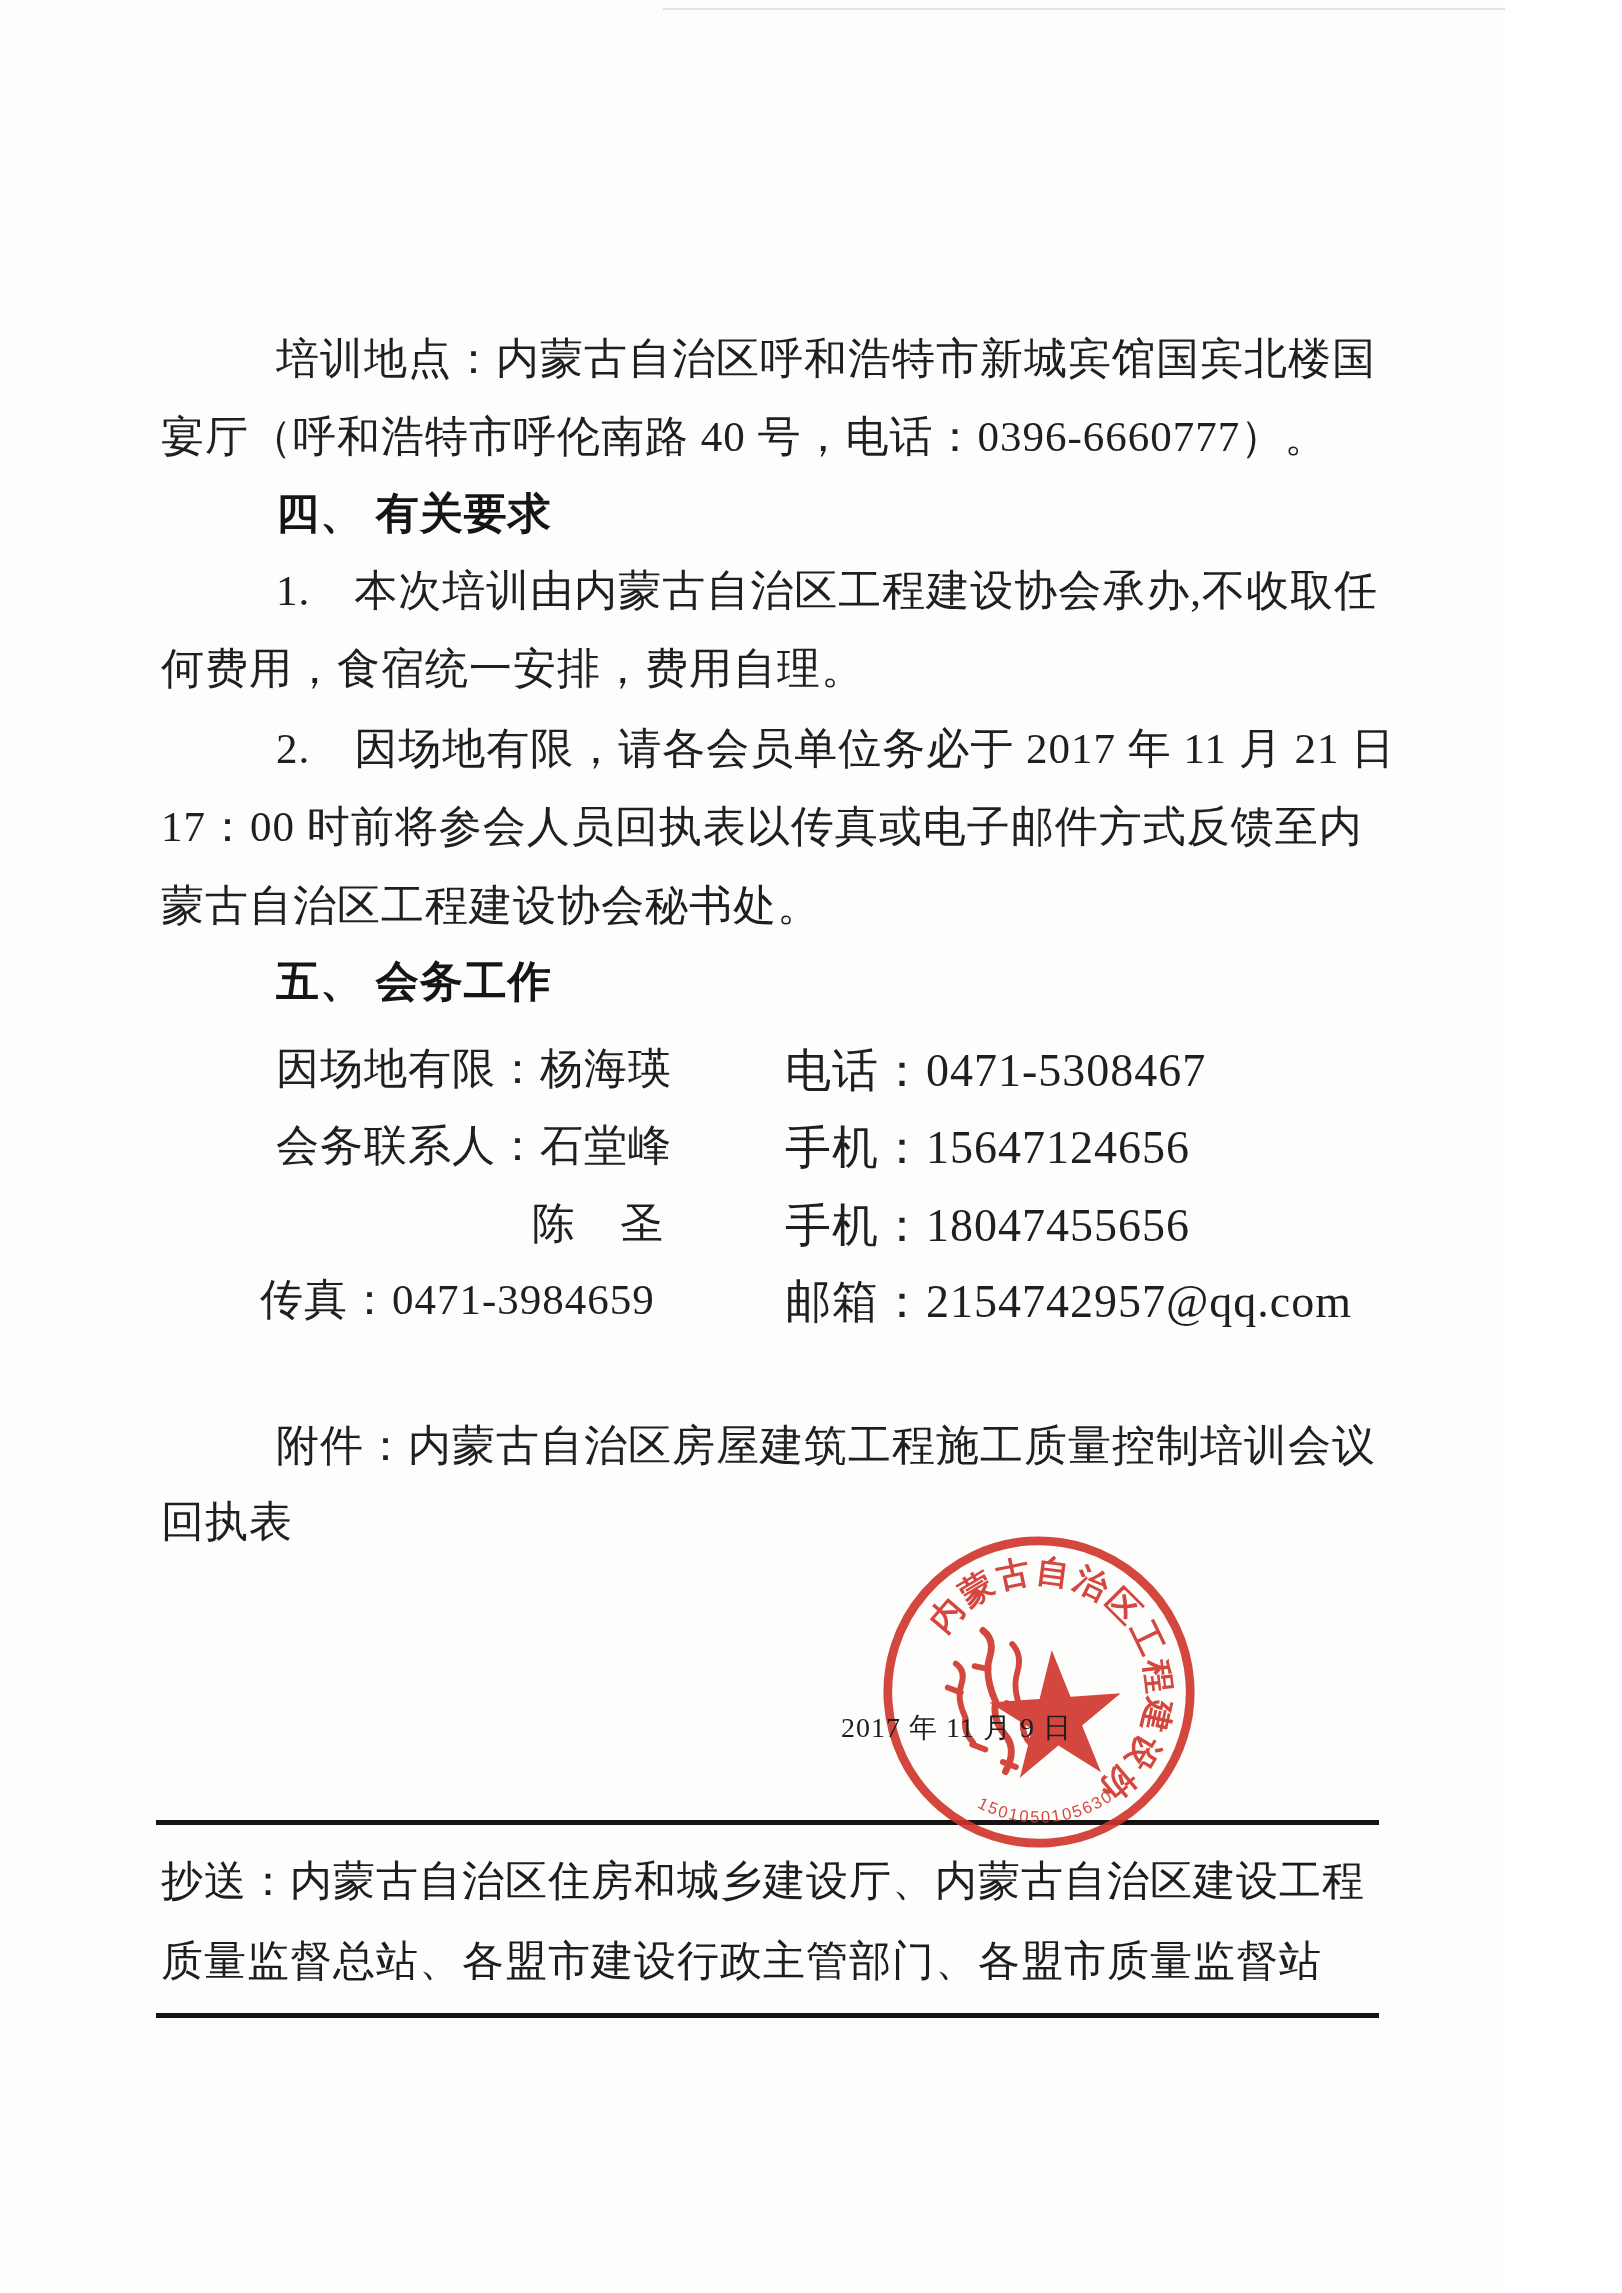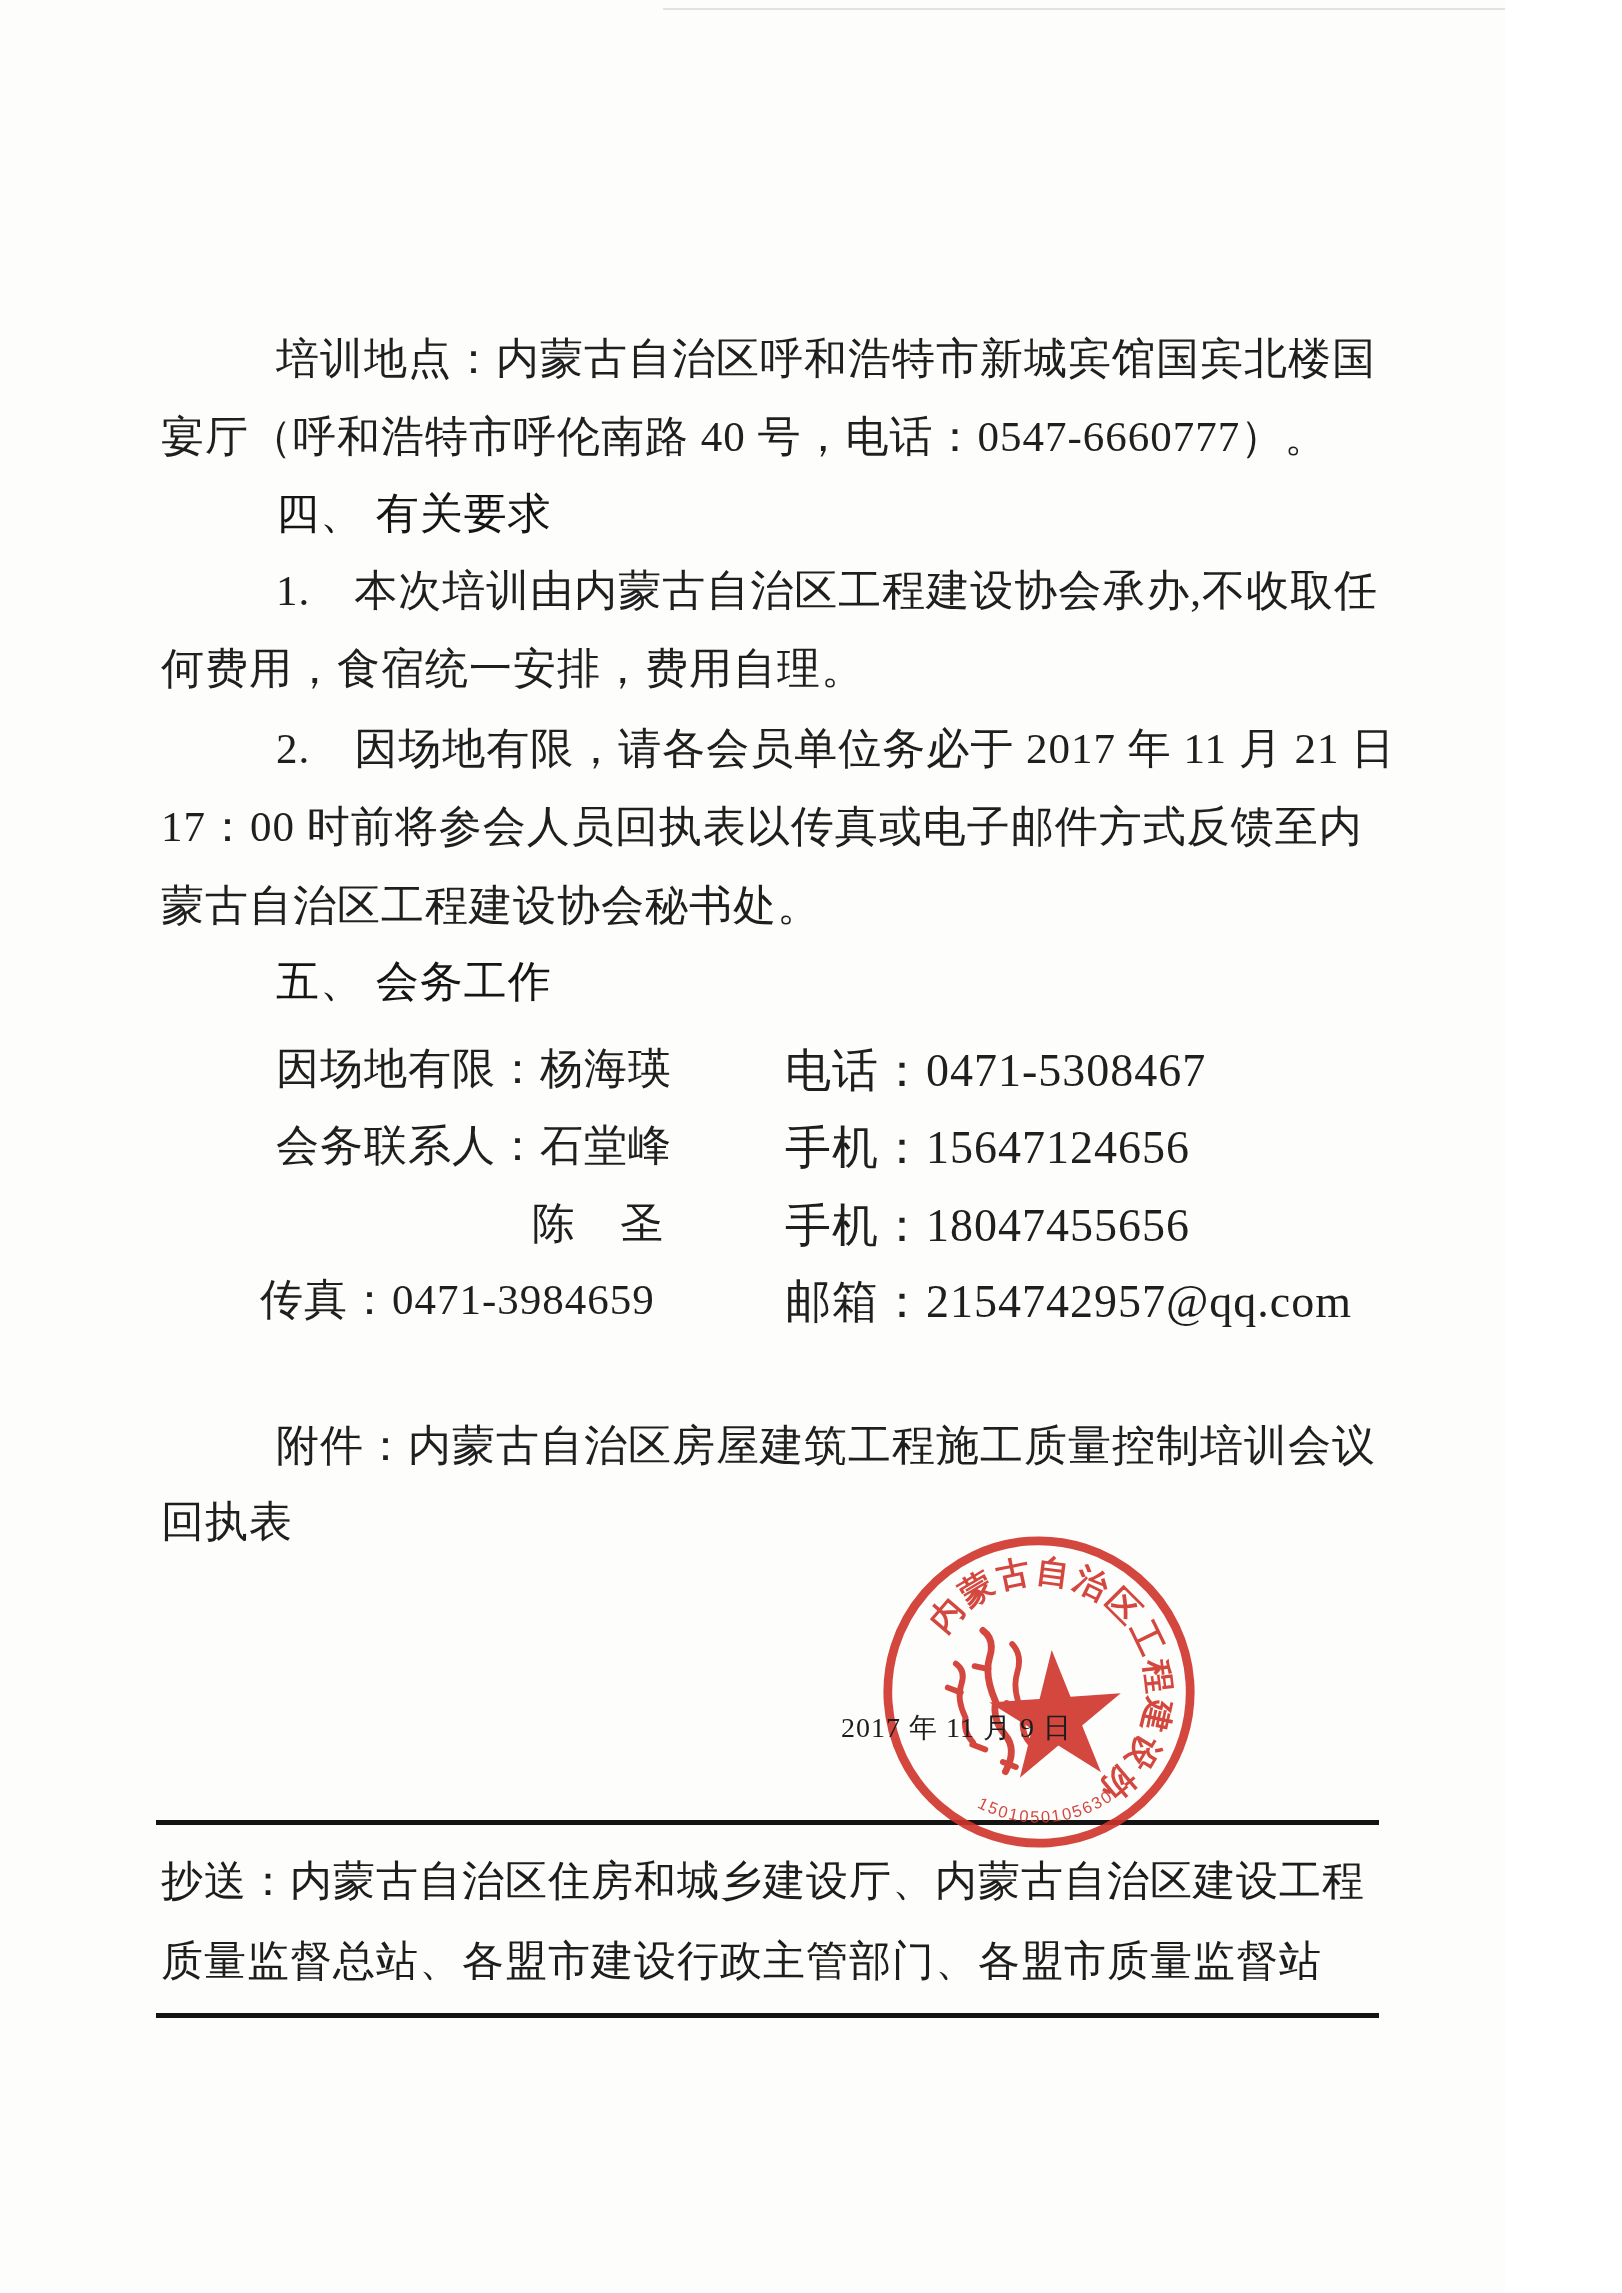--- a/index.html
+++ b/index.html
@@ -13,21 +13,21 @@
   .line{
     position:absolute;
     left:161px;
     font-size:43px;
     letter-spacing:1px;
     color:#1f1f1f;
     white-space:nowrap;
     line-height:1.1;
   }
   .indent{left:276px;}
-  .bold{font-weight:normal;color:#151515;}
+  .bold{font-weight:bold;color:#151515;}
   .contact-label{position:absolute;font-size:43px;color:#1f1f1f;white-space:nowrap;letter-spacing:1px;}
   .contact-value{position:absolute;left:785px;font-size:46px;color:#1f1f1f;white-space:nowrap;letter-spacing:1px;}
   .date-line{
     position:absolute;left:841px;top:1709px;
     font-size:28px;color:#1c1c1c;white-space:nowrap;letter-spacing:1px;
     z-index:5;
   }
   .seal{
     position:absolute;left:880px;top:1533px;
     z-index:4;opacity:0.9;
@@ -55,21 +55,21 @@
 </style>
 </head>
 <body>
 
 <div class="page">
 
   <div class="artifact-top"></div>
   <div class="artifact-right"></div>
 
   <div class="line indent" style="top:335px">培训地点：内蒙古自治区呼和浩特市新城宾馆国宾北楼国</div>
-  <div class="line" style="top:413px">宴厅（呼和浩特市呼伦南路 40 号，电话：0547-6660777）。</div>
+  <div class="line" style="top:413px">宴厅（呼和浩特市呼伦南路 40 号，电话：0396-6660777）。</div>
 
   <div class="line indent bold" style="top:490px">四、 有关要求</div>
 
   <div class="line indent" style="top:567px">1.　本次培训由内蒙古自治区工程建设协会承办,不收取任</div>
   <div class="line" style="top:645px">何费用，食宿统一安排，费用自理。</div>
 
   <div class="line indent" style="top:725px">2.　因场地有限，请各会员单位务必于 2017 年 11 月 21 日</div>
   <div class="line" style="top:803px">17：00 时前将参会人员回执表以传真或电子邮件方式反馈至内</div>
   <div class="line" style="top:882px">蒙古自治区工程建设协会秘书处。</div>
 

